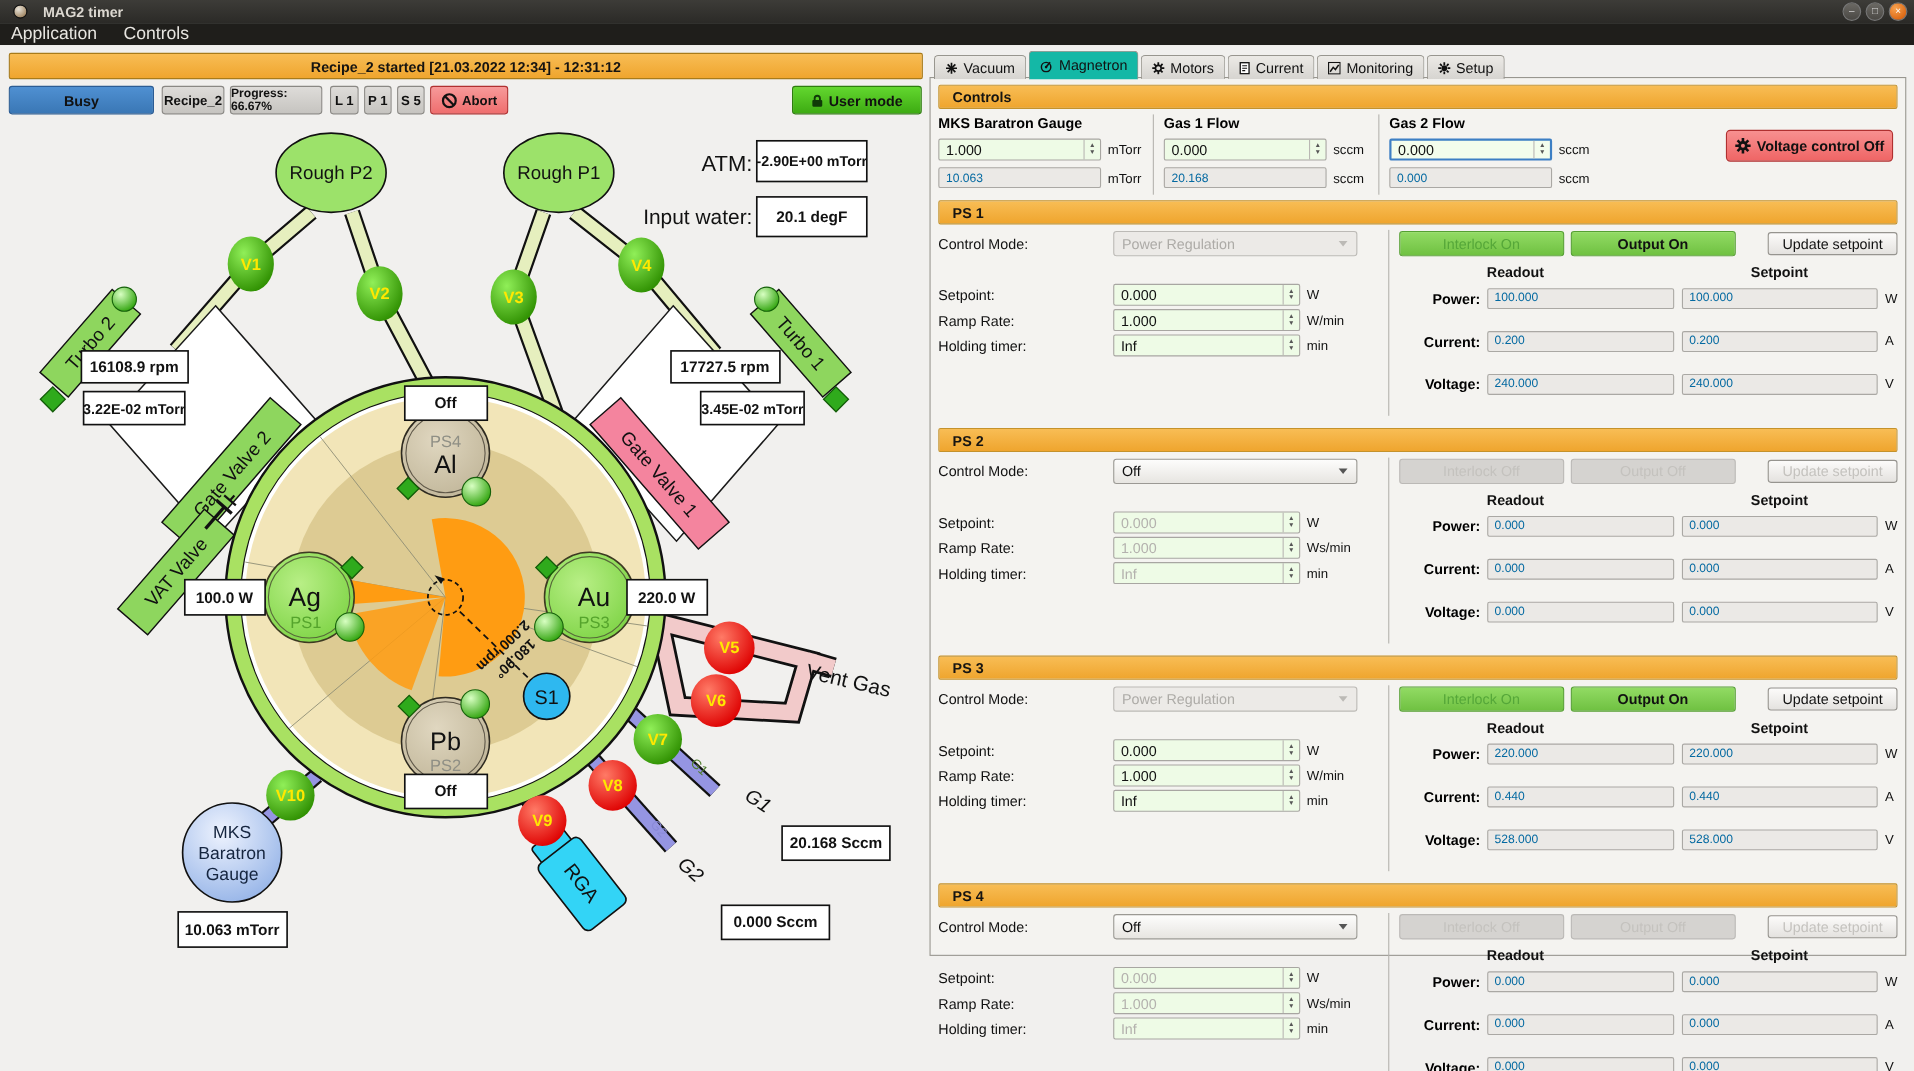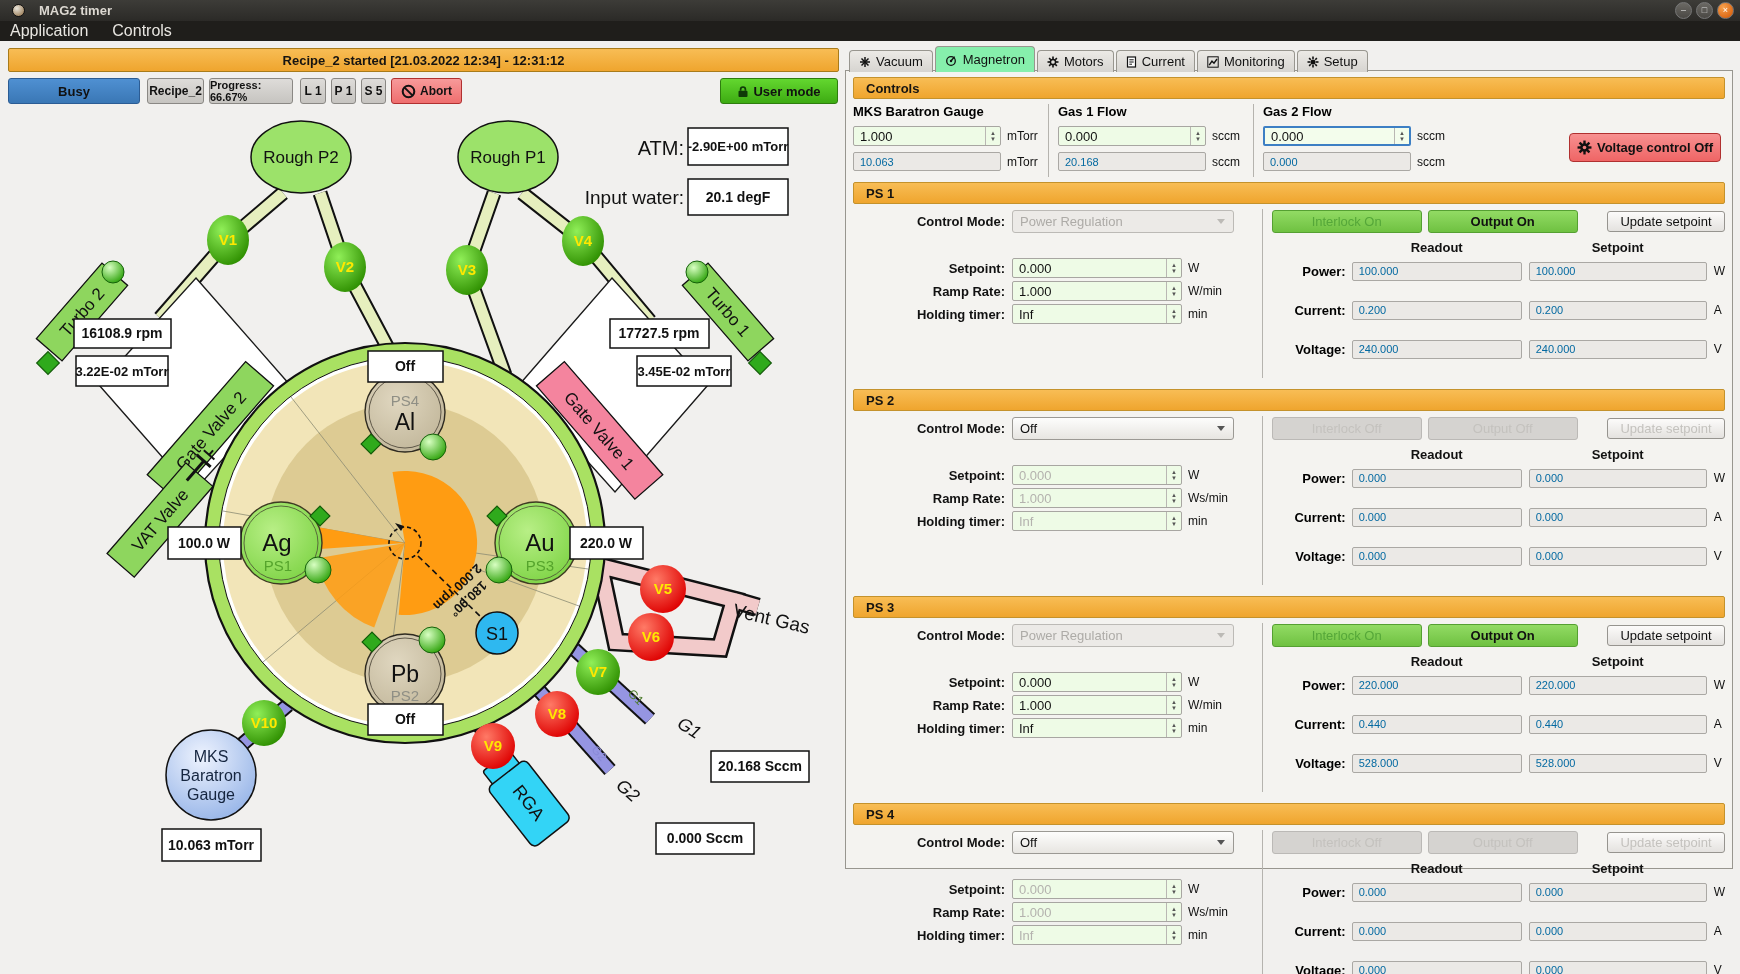--- a/index.html
+++ b/index.html
@@ -17,65 +17,65 @@
   
   .banner{position:absolute;left:8px;top:7px;width:829px;height:22px;background:linear-gradient(#f8bd55,#efa52e);border:1px solid #a87b1a;border-radius:2px;display:flex;align-items:center;justify-content:center;font-size:13px;font-weight:bold;color:#161411}
   .sbtn{position:absolute;top:37px;height:26px;box-sizing:border-box;border:1px solid #8a8884;border-radius:3px;background:linear-gradient(#dedcd9,#c6c4c0);font-weight:bold;font-size:12px;color:#111;display:flex;align-items:center;justify-content:center;gap:4px}
   .sbtn.blue{background:linear-gradient(#4f90d2,#3a77b5);border-color:#2b5c94}
   .sbtn.red{background:linear-gradient(#f79a9a,#ef6e6e);border-color:#b03030}
   .sbtn.green{background:linear-gradient(#63d72f,#3dab12);border-color:#2e7d0e}
   
   .right-panel{position:absolute;left:845px;top:0;width:895px;height:933px}
   .tabs{position:absolute;left:4px;top:5px;display:flex;align-items:flex-end;z-index:2}
   .tab{height:21px;padding:0 9px;margin-right:2px;border:1px solid #98968f;border-bottom:none;border-radius:4px 4px 0 0;background:linear-gradient(#eceae6,#d6d4d0);font-size:13px;display:flex;align-items:center;gap:5px;color:#111}
-  .tab.active{background:#86efac;height:25px;position:relative;z-index:3}
+  .tab.active{background:#14b8a6;height:25px;position:relative;z-index:3}
   .tab svg{display:block}
   .panel-box{position:absolute;left:0;top:29px;width:888px;height:799px;border:1px solid #98968f;background:#f4f3f0;box-sizing:border-box;padding:6px 7px;z-index:1}
   .orange-bar{height:22px;background:linear-gradient(#f8bd55,#efa52e);border:1px solid #c4922c;border-radius:2px;display:flex;align-items:center;padding-left:12px;font-size:13px;font-weight:bold;color:#161411;box-sizing:border-box}
   
-  .gauges-row{display:flex;margin-top:5px;align-items:center}
+  .gauges-row{display:flex;margin-top:5px;align-items:flex-start}
   .gauge-col{width:186px;padding-right:9px;border-right:1px solid #b5b3ae;margin-right:9px}
   .gauge-col.last{border-right:none}
   .g-label{font-size:13px;font-weight:bold;margin-bottom:7px}
   .g-row{display:flex;align-items:center;gap:6px;margin-bottom:6px}
   .unit{font-size:12px;color:#111}
   .spinfield{width:148px;height:20px;background:#eefbe6;border:1px solid #a8a6a2;border-radius:2px;display:flex;align-items:center;box-sizing:border-box}
   .spinfield .val{flex:1;font-size:13px;padding-left:6px;color:#111}
   .spin-arrows{width:14px;height:100%;border-left:1px solid #b9b7b3;display:flex;flex-direction:column;align-items:center;justify-content:center;color:#555;font-size:6px;line-height:6px}
   .spinfield.focused{border:2px solid #3d7fc4;background:#f3fdec}
   .ro-field{width:148px;height:19px;background:#ebe9e6;border:1px solid #aaa8a4;border-radius:2px;font-size:11px;display:flex;align-items:center;padding-left:6px;box-sizing:border-box;color:#0369a1}
   .pressure-btn{margin-left:auto;margin-top:14px;margin-right:4px;width:150px;height:27px;background:linear-gradient(#f79090,#ef6565);border:1px solid #b03030;border-radius:4px;display:flex;align-items:center;justify-content:center;gap:5px;font-size:13px;font-weight:bold;color:#111}
   
   .ps-section{margin-top:5px}
   .ps-header{margin-bottom:3px}
   .ps-body{display:flex;padding:2px 0 6px 0}
   .ps-left{width:428px}
   .ps-row{display:flex;align-items:center;height:24px;margin-bottom:1px}
   .ps-row.gap{height:22px}
-  .ps-label{width:152px;text-align:right;font-size:13px;font-weight:bold;padding-right:7px;color:#111}
+  .ps-label{width:152px;font-size:13px;font-weight:normal;padding-right:7px;color:#111}
   .mode-select{width:222px;height:23px;border:1px solid #9b9994;border-radius:3px;background:linear-gradient(#fdfdfc,#e7e5e1);display:flex;align-items:center;box-sizing:border-box;font-size:13px;color:#111}
   .mode-select .val{flex:1;padding-left:7px}
   .caret{width:0;height:0;border-left:4px solid transparent;border-right:4px solid transparent;border-top:5px solid #555;margin-right:8px}
   .ps-on .mode-select{background:#eceae7;border-color:#bcbab6}
   .ps-on .mode-select .val{color:#adaba7}
   .ps-on .mode-select .caret{border-top-color:#bcbab6}
   .ps-off .spinfield .val{color:#b4b2ae}
   .ps-right{flex:1;border-left:1px solid #b5b3ae;margin-left:2px;padding-left:9px}
   .btn-row{display:flex;align-items:center;height:24px;margin-bottom:7px}
   .ps-btn{height:23px;box-sizing:border-box;border-radius:3px;display:flex;align-items:center;justify-content:center;font-size:13px}
   .btn-interlock,.btn-output{width:150px}
   .btn-output{margin-left:6px}
   .btn-update{width:118px;height:21px;margin-left:auto;background:linear-gradient(#fcfbfa,#e4e2df);border:1px solid #96948f;color:#111}
   .ps-on .btn-interlock,.ps-on .btn-output{background:linear-gradient(#92db64,#6fc141);border:1px solid #55a032}
   .ps-on .btn-interlock{color:#55a739}
   .ps-on .btn-output{color:#111;font-weight:bold}
   .ps-off .btn-interlock,.ps-off .btn-output{background:#d5d3d0;border:1px solid #bbb9b6;color:#c4c2be}
   .ps-off .btn-update{color:#c4c2be}
   .col-headers{display:flex;height:16px;margin-bottom:5px;font-size:13px;font-weight:bold;color:#111}
-  .col-headers .h1{width:170px;margin-left:80px;text-align:center}
+  .col-headers .h1{width:170px;margin-left:80px;text-align:left}
   .col-headers .h2{width:178px;margin-left:7px;text-align:center}
   .val-row{display:flex;align-items:center;height:20px;margin-bottom:19px}
   .val-row .vlabel{width:74px;text-align:right;font-weight:bold;font-size:13px;padding-right:6px}
   .val-row .ro1{width:170px}
   .val-row .ro2{width:178px;margin-left:7px}
   .val-row .unit{margin-left:7px}
   
   .svgt{font-family:"Liberation Sans",sans-serif}
 </style>
 </head>

